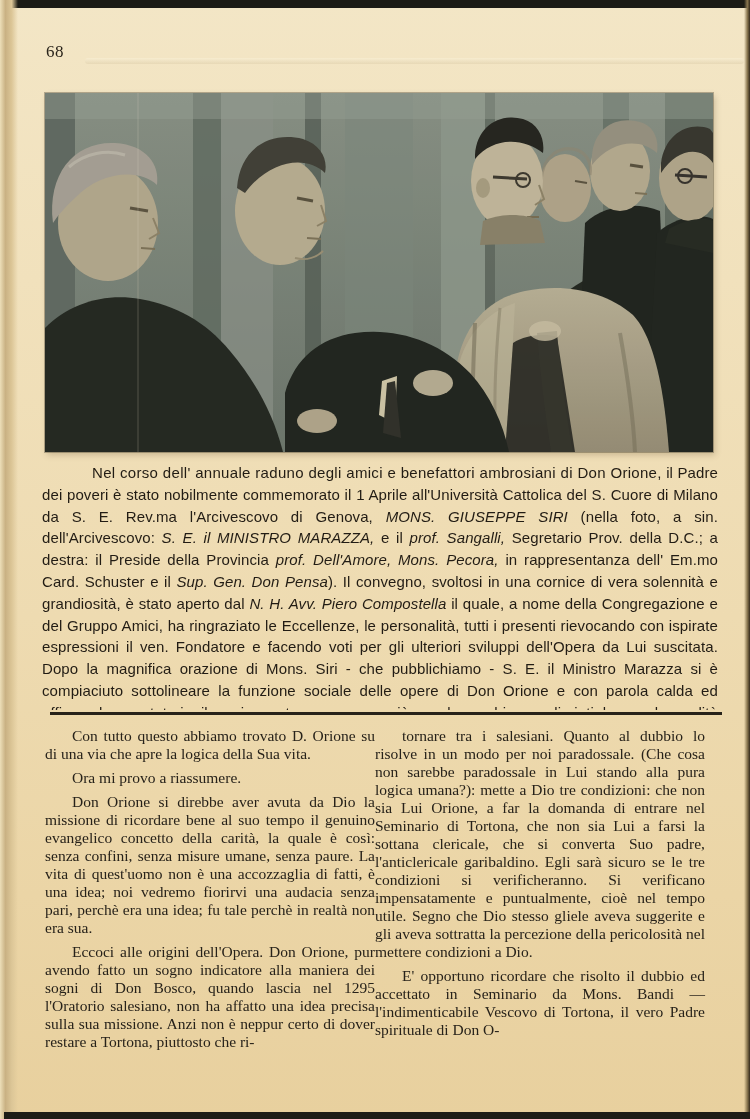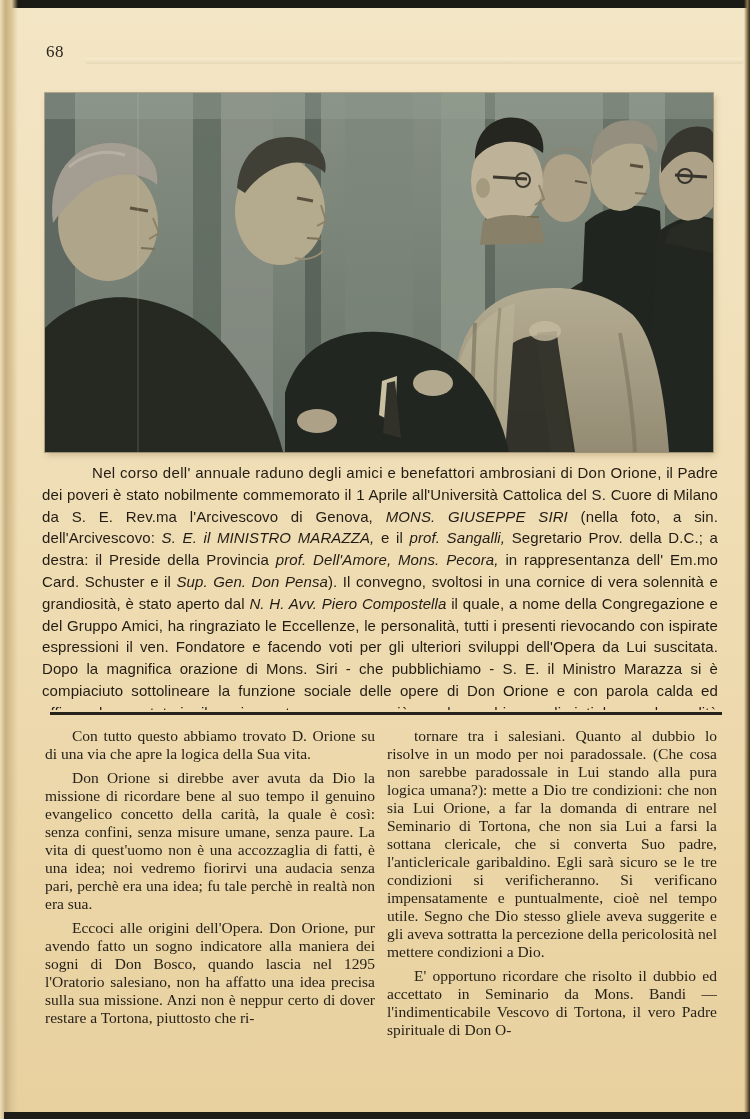--- a/index.html
+++ b/index.html
@@ -50,21 +50,21 @@
     font-size:15px;line-height:21.8px;color:#221c14;
     text-align:justify;text-indent:50px;letter-spacing:.1px;
   }
   .caption b{font-weight:normal;letter-spacing:.3px;}
   .caption i{font-style:italic;}
   .rule{
     position:absolute;left:50px;right:28px;top:712px;height:3px;background:#28231a;
   }
   .columns{
     position:absolute;left:45px;top:727px;width:672px;height:348px;overflow:hidden;
-    display:flex;gap:12px;
+    display:flex;
     font-family:"Liberation Serif", serif;
     font-size:15.5px;line-height:18px;color:#27221a;
   }
   .col{width:330px;text-align:justify;}
   .col p{margin:0;text-indent:27px;}
   .col p + p{margin-top:6px;}
   .watermark{
     position:absolute;left:0;right:0;top:1088px;text-align:center;
     font-family:"DejaVu Sans", sans-serif;font-size:17px;color:#17130c;
     letter-spacing:.2px;
@@ -164,20 +164,21 @@
     </svg>
   </div>
 
   <div class="caption"><b>Nel corso dell' annuale raduno degli amici e benefattori ambrosiani di Don Orione,</b><span> il Padre dei poveri è stato nobilmente commemorato il 1 Aprile all'Università Cattolica del S. Cuore di Milano da S. E. Rev.ma l'Arcivescovo di Genova, </span><i>MONS. GIUSEPPE SIRI</i><span> (nella foto, a sin. dell'Arcivescovo: </span><i>S. E. il MINISTRO MARAZZA,</i><span> e il </span><i>prof. Sangalli,</i><span> Segretario Prov. della D.C.; a destra: il Preside della Provincia </span><i>prof. Dell'Amore, Mons. Pecora,</i><span> in rappresentanza dell' Em.mo Card. Schuster e il </span><i>Sup. Gen. Don Pensa</i><span>). Il convegno, svoltosi in una cornice di vera solennità e grandiosità, è stato aperto dal </span><i>N. H. Avv. Piero Compostella</i><span> il quale, a nome della Congregazione e del Gruppo Amici, ha ringraziato le Eccellenze, le personalità, tutti i presenti rievocando con ispirate espressioni il ven. Fondatore e facendo voti per gli ulteriori sviluppi dell'Opera da Lui suscitata. Dopo la magnifica orazione di Mons. Siri - che pubblichiamo - S. E. il Ministro Marazza si è compiaciuto sottolineare la funzione sociale delle opere di Don Orione e con parola calda ed efficace ha esortato i milanesi a sostenere sempre più, con la preghiera e gli aiuti, la grande eredità benefica lasciata dall'Apostolo alla metropoli lombarda.</span></div>
 
   <div class="rule"></div>
 
   <div class="columns">
     <div class="col">
         <p>Con tutto questo abbiamo trovato D. Orione su di una via che apre la logica della Sua vita.</p>
+        <p>Ora mi provo a riassumere.</p>
         <p>Don Orione si direbbe aver avuta da Dio la missione di ricordare bene al suo tempo il genuino evangelico concetto della carità, la quale è così: senza confini, senza misure umane, senza paure. La vita di quest'uomo non è una accozzaglia di fatti, è una idea; noi vedremo fiorirvi una audacia senza pari, perchè era una idea; fu tale perchè in realtà non era sua.</p>
         <p>Eccoci alle origini dell'Opera. Don Orione, pur avendo fatto un sogno indicatore alla maniera dei sogni di Don Bosco, quando lascia nel 1295 l'Oratorio salesiano, non ha affatto una idea precisa sulla sua missione. Anzi non è neppur certo di dover restare a Tortona, piuttosto che ri-</p>
       </div>
     <div class="col">
         <p>tornare tra i salesiani. Quanto al dubbio lo risolve in un modo per noi paradossale. (Che cosa non sarebbe paradossale in Lui stando alla pura logica umana?): mette a Dio tre condizioni: che non sia Lui Orione, a far la domanda di entrare nel Seminario di Tortona, che non sia Lui a farsi la sottana clericale, che si converta Suo padre, l'anticlericale garibaldino. Egli sarà sicuro se le tre condizioni si verificheranno. Si verificano impensatamente e puntualmente, cioè nel tempo utile. Segno che Dio stesso gliele aveva suggerite e gli aveva sottratta la percezione della pericolosità nel mettere condizioni a Dio.</p>
         <p>E' opportuno ricordare che risolto il dubbio ed accettato in Seminario da Mons. Bandi — l'indimenticabile Vescovo di Tortona, il vero Padre spirituale di Don O-</p>
       </div>
   </div>
 
 

